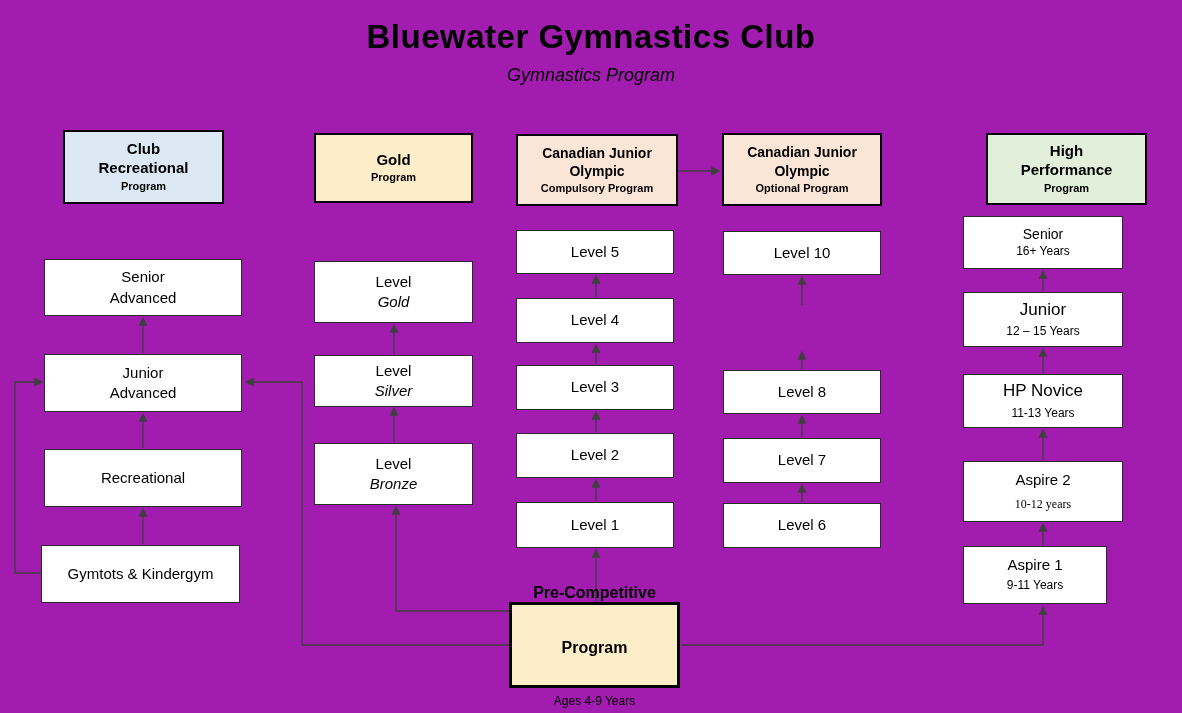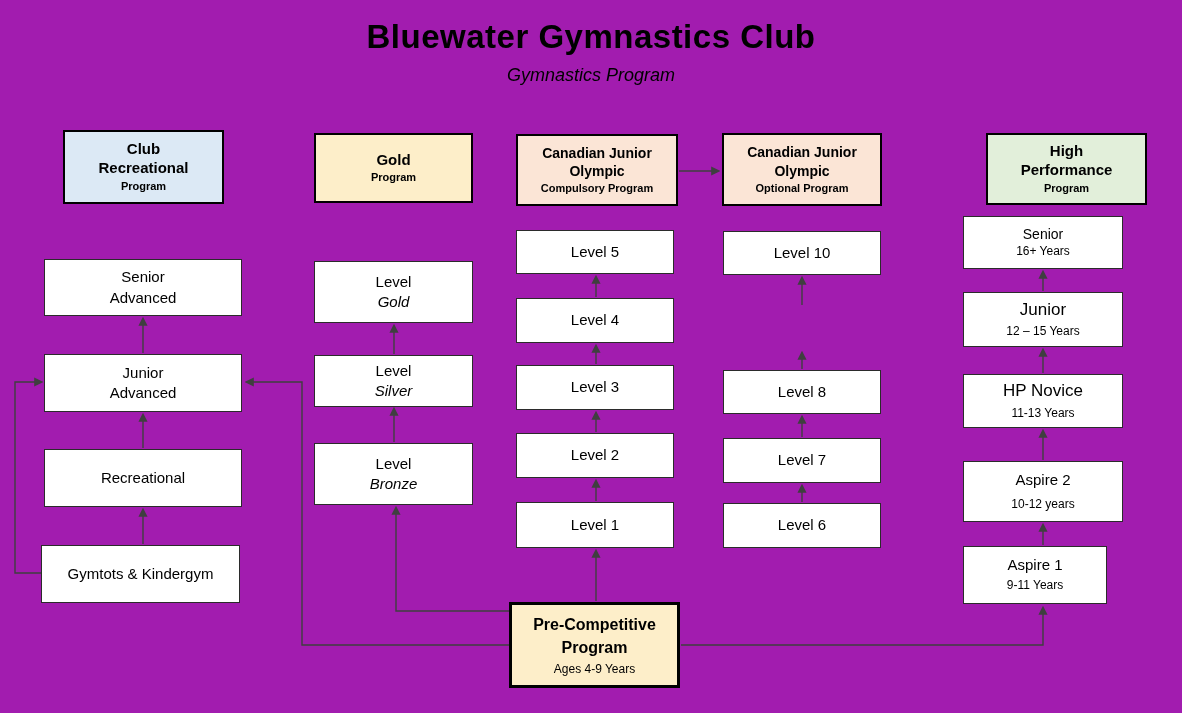--- a/index.html
+++ b/index.html
@@ -165,26 +165,26 @@
   <div class="box" style="left:963px;top:292px;width:160px;height:55px;">
     <div class="hp-name" style="font-size:17px;">Junior</div>
     <div class="hp-ages">12 – 15 Years</div>
   </div>
   <div class="box" style="left:963px;top:374px;width:160px;height:54px;">
     <div class="hp-name" style="font-size:17px;">HP Novice</div>
     <div class="hp-ages">11-13 Years</div>
   </div>
   <div class="box" style="left:963px;top:461px;width:160px;height:61px;">
     <div class="hp-name" style="font-size:15px;">Aspire 2</div>
-    <div class="hp-ages" style="margin-top:7px;">10-12 years</div>
+    <div class="hp-ages" style="margin-top:7px;font-family:Liberation Serif, serif;">10-12 years</div>
   </div>
   <div class="box" style="left:963px;top:546px;width:144px;height:58px;">
     <div class="hp-name" style="font-size:15px;">Aspire 1</div>
     <div class="hp-ages">9-11 Years</div>
   </div>
 
-  <div class="box pc" style="left: 509px; top: 602px; width: 171px; height: 86px; background-color: rgb(253, 238, 201);">
+  <div class="box pc" style="left: 509px; top: 602px; width: 171px; height: 86px; background-color: rgb(253, 238, 201); gap: 32px;">
     <div class="pc-line">Pre-Competitive</div>
     <div class="pc-line">Program</div>
     <div class="pc-sub">Ages 4-9 Years</div>
   </div>
 
 </div>
 
 </body></html>

